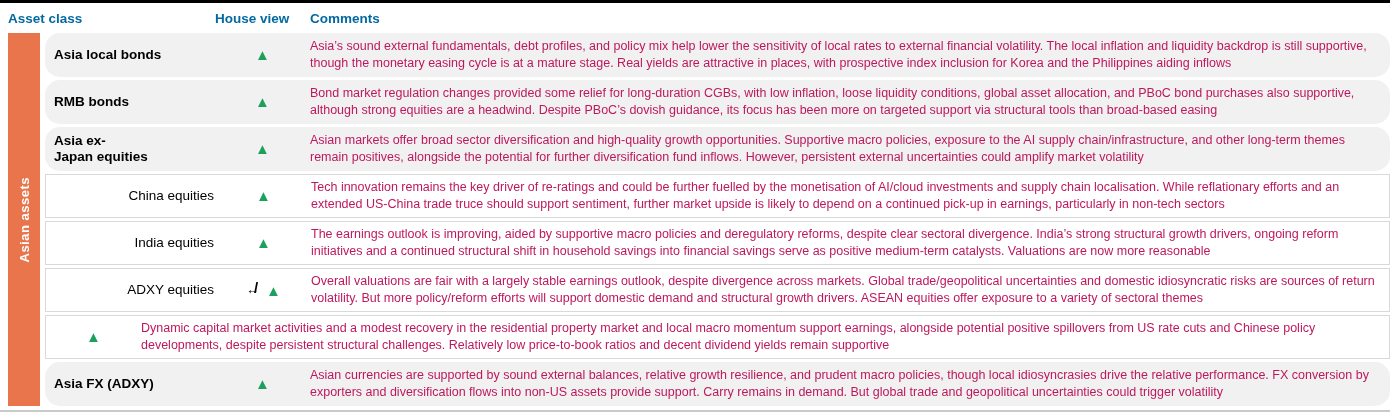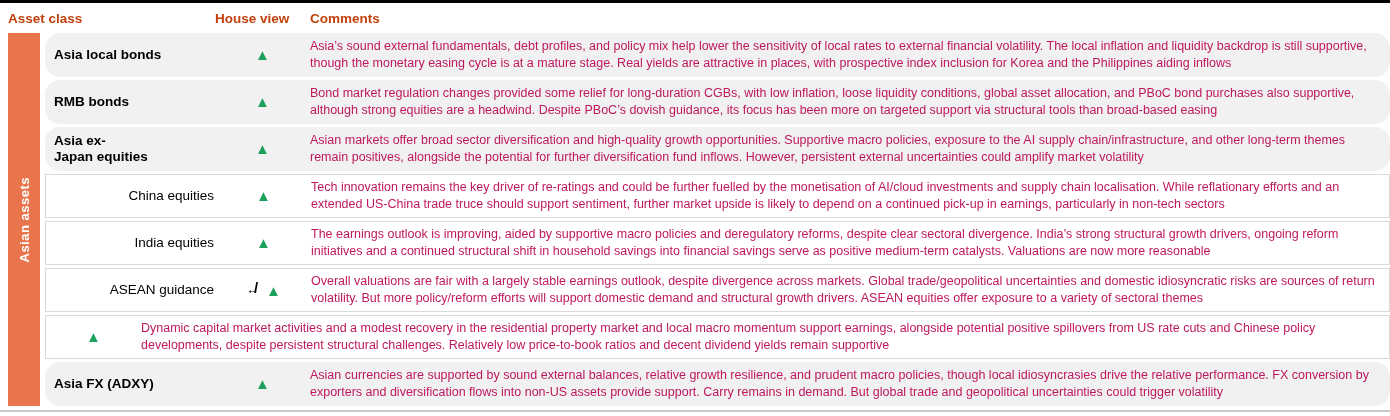--- a/index.html
+++ b/index.html
@@ -4,21 +4,21 @@
 <style>
   html, body { margin:0; padding:0; }
   body {
     width:1390px; height:416px; background:#ffffff; overflow:hidden;
     font-family:"Liberation Sans","DejaVu Sans",sans-serif; color:#000;
   }
   .top-rule { height:3px; background:#000; width:1390px; }
 
   .header-row {
     display:flex; align-items:center; height:30px; margin-left:8px;
-    font-weight:bold; font-size:13.5px; color:#c2410c;
+    font-weight:bold; font-size:13.5px; color:#0369a1;
   }
   .h-asset { width:207px; }
   .h-view  { width:95px; text-align:left; }
   .h-comments { flex:1; }
 
   .table-body { display:flex; margin-left:8px; width:1382px; }
   .side-bar {
     width:32px; margin-right:5px; background:#E8754C;
     display:flex; align-items:center; justify-content:center;
   }
@@ -105,21 +105,21 @@
 
     <div class="row sub">
       <div class="cell name">India equities</div>
       <div class="cell view">
         <span class="tri">▲</span>
       </div>
       <div class="cell comment">The earnings outlook is improving, aided by supportive macro policies and deregulatory reforms, despite clear sectoral divergence. India’s strong structural growth drivers, ongoing reform initiatives and a continued structural shift in household savings into financial savings serve as positive medium-term catalysts. Valuations are now more reasonable</div>
     </div>
 
     <div class="row sub">
-      <div class="cell name">ASEAN guidance</div>
+      <div class="cell name">ADXY equities</div>
       <div class="cell view">
         <span class="chg"><span class="chg-arrow">←</span><span class="chg-slash">/</span></span><span class="tri">▲</span>
       </div>
       <div class="cell comment">Overall valuations are fair with a largely stable earnings outlook, despite divergence across markets. Global trade/geopolitical uncertainties and domestic idiosyncratic risks are sources of return volatility. But more policy/reform efforts will support domestic demand and structural growth drivers. ASEAN equities offer exposure to a variety of sectoral themes</div>
     </div>
 
     <div class="row sub">
       <div class="cell view">
         <span class="tri">▲</span>
       </div>

